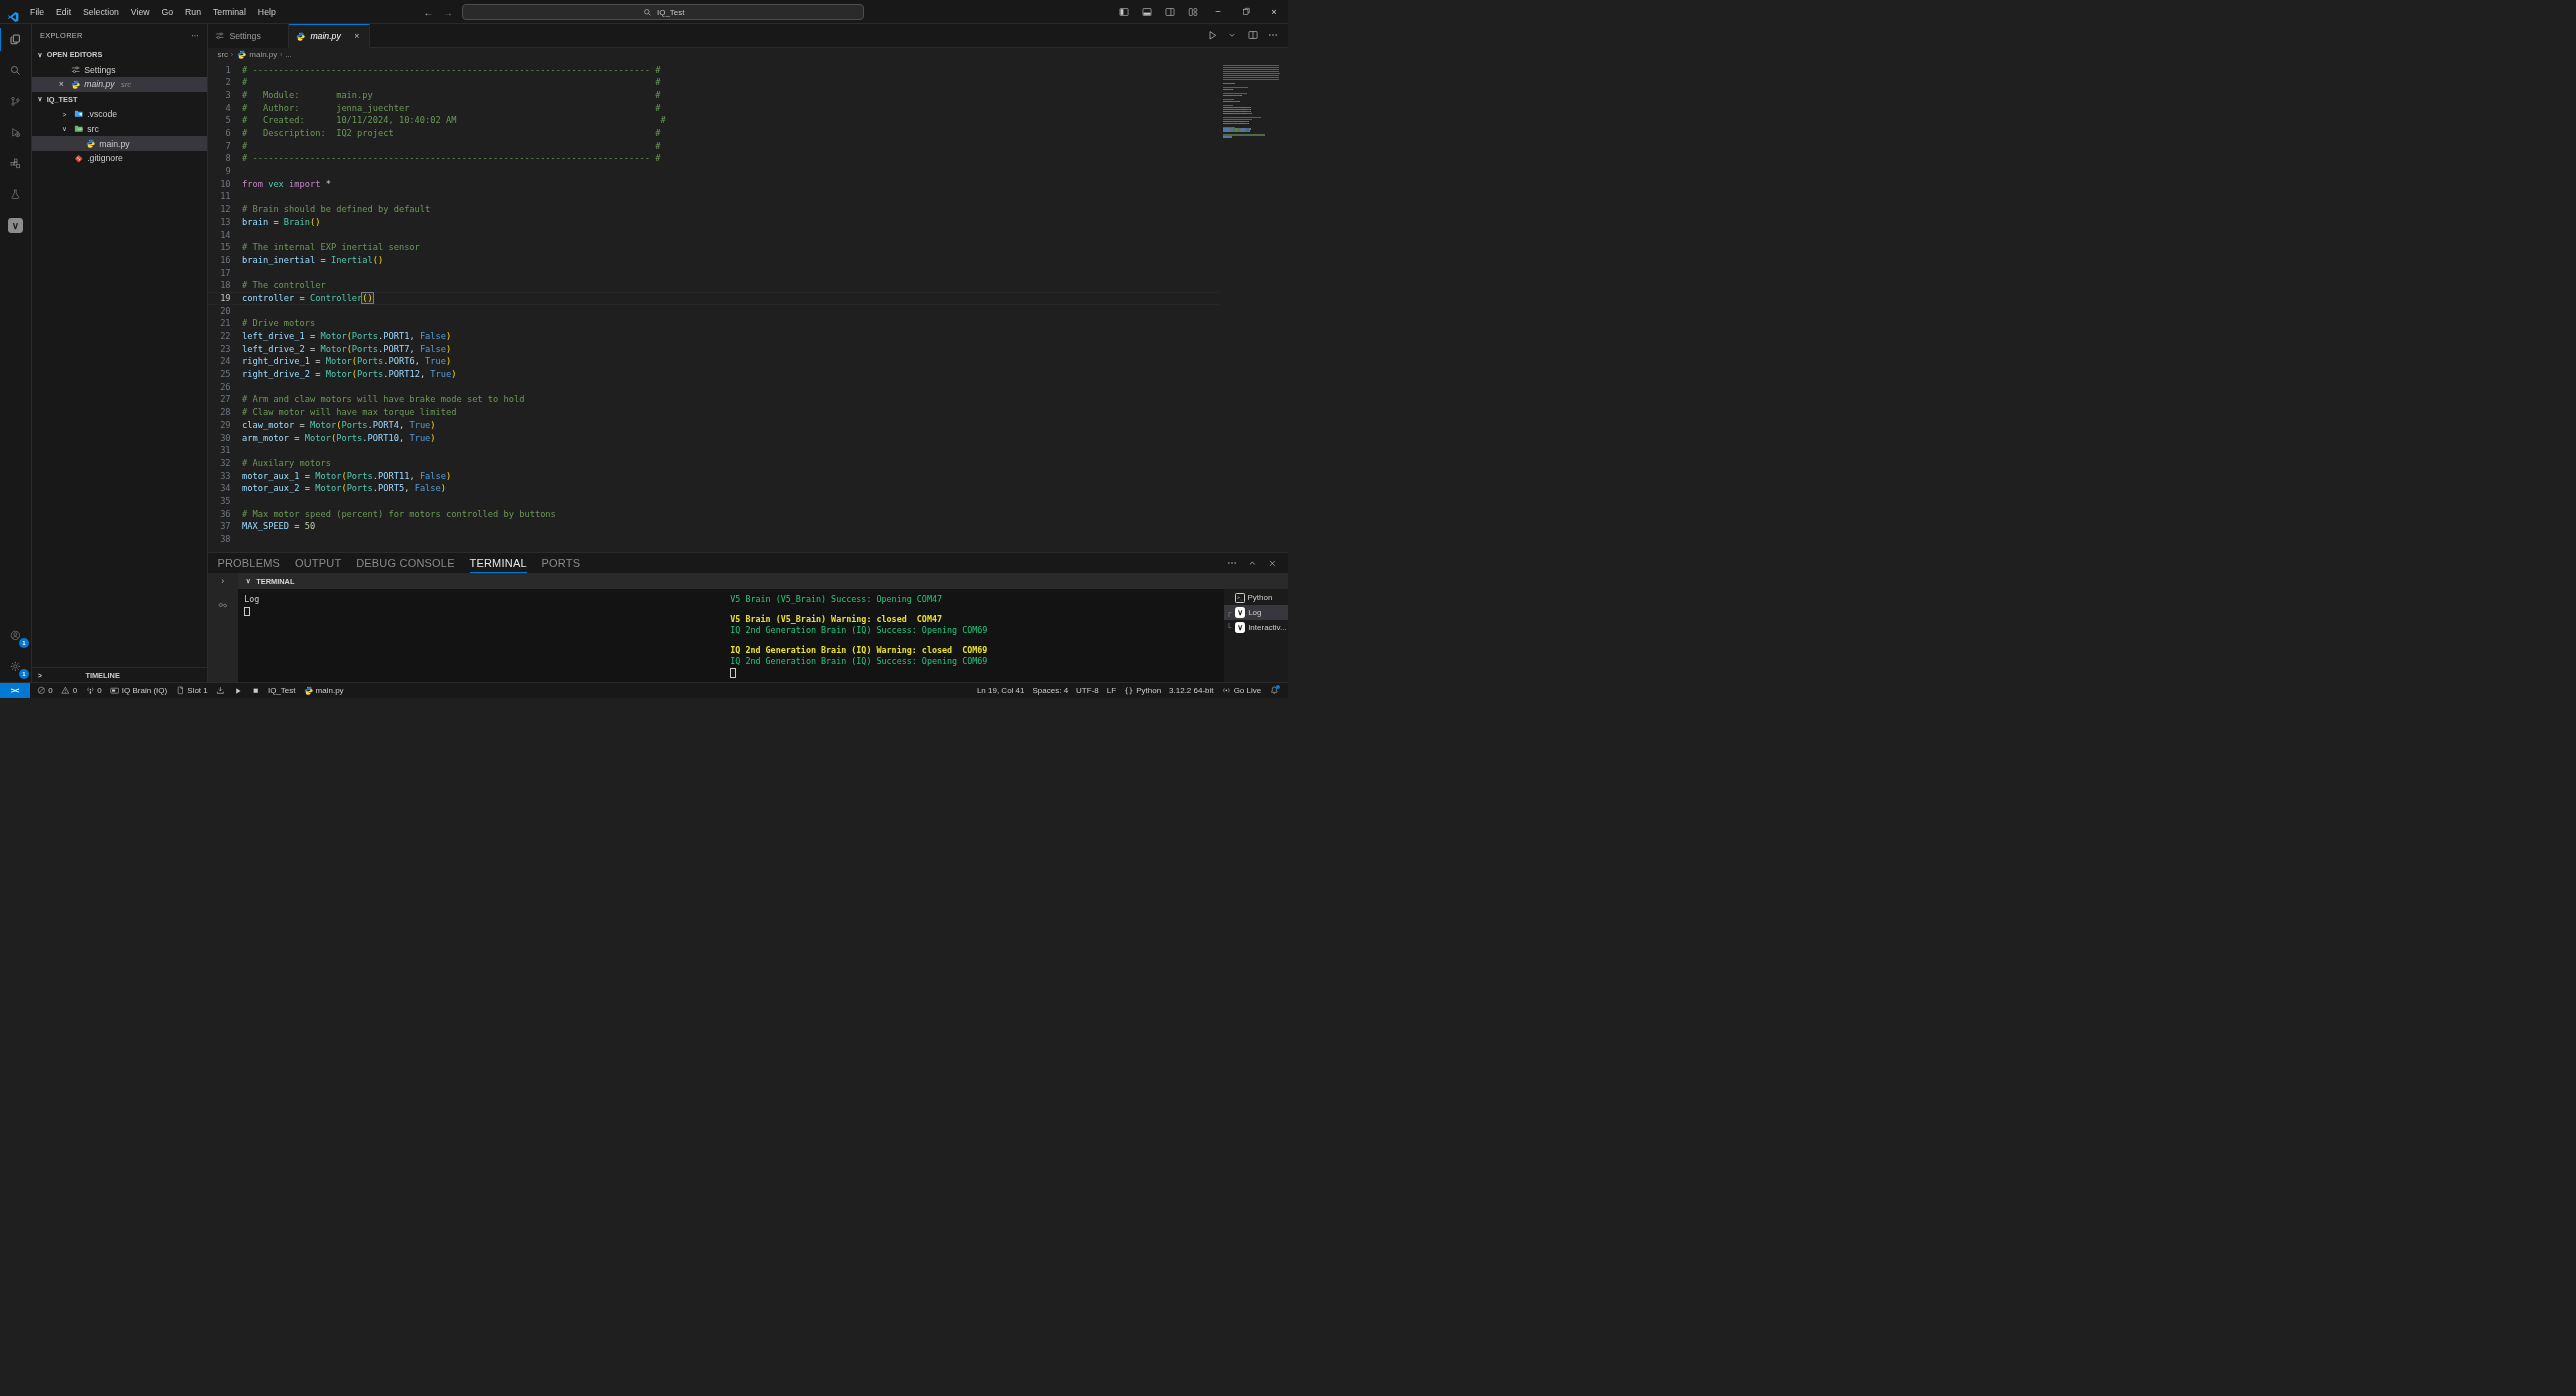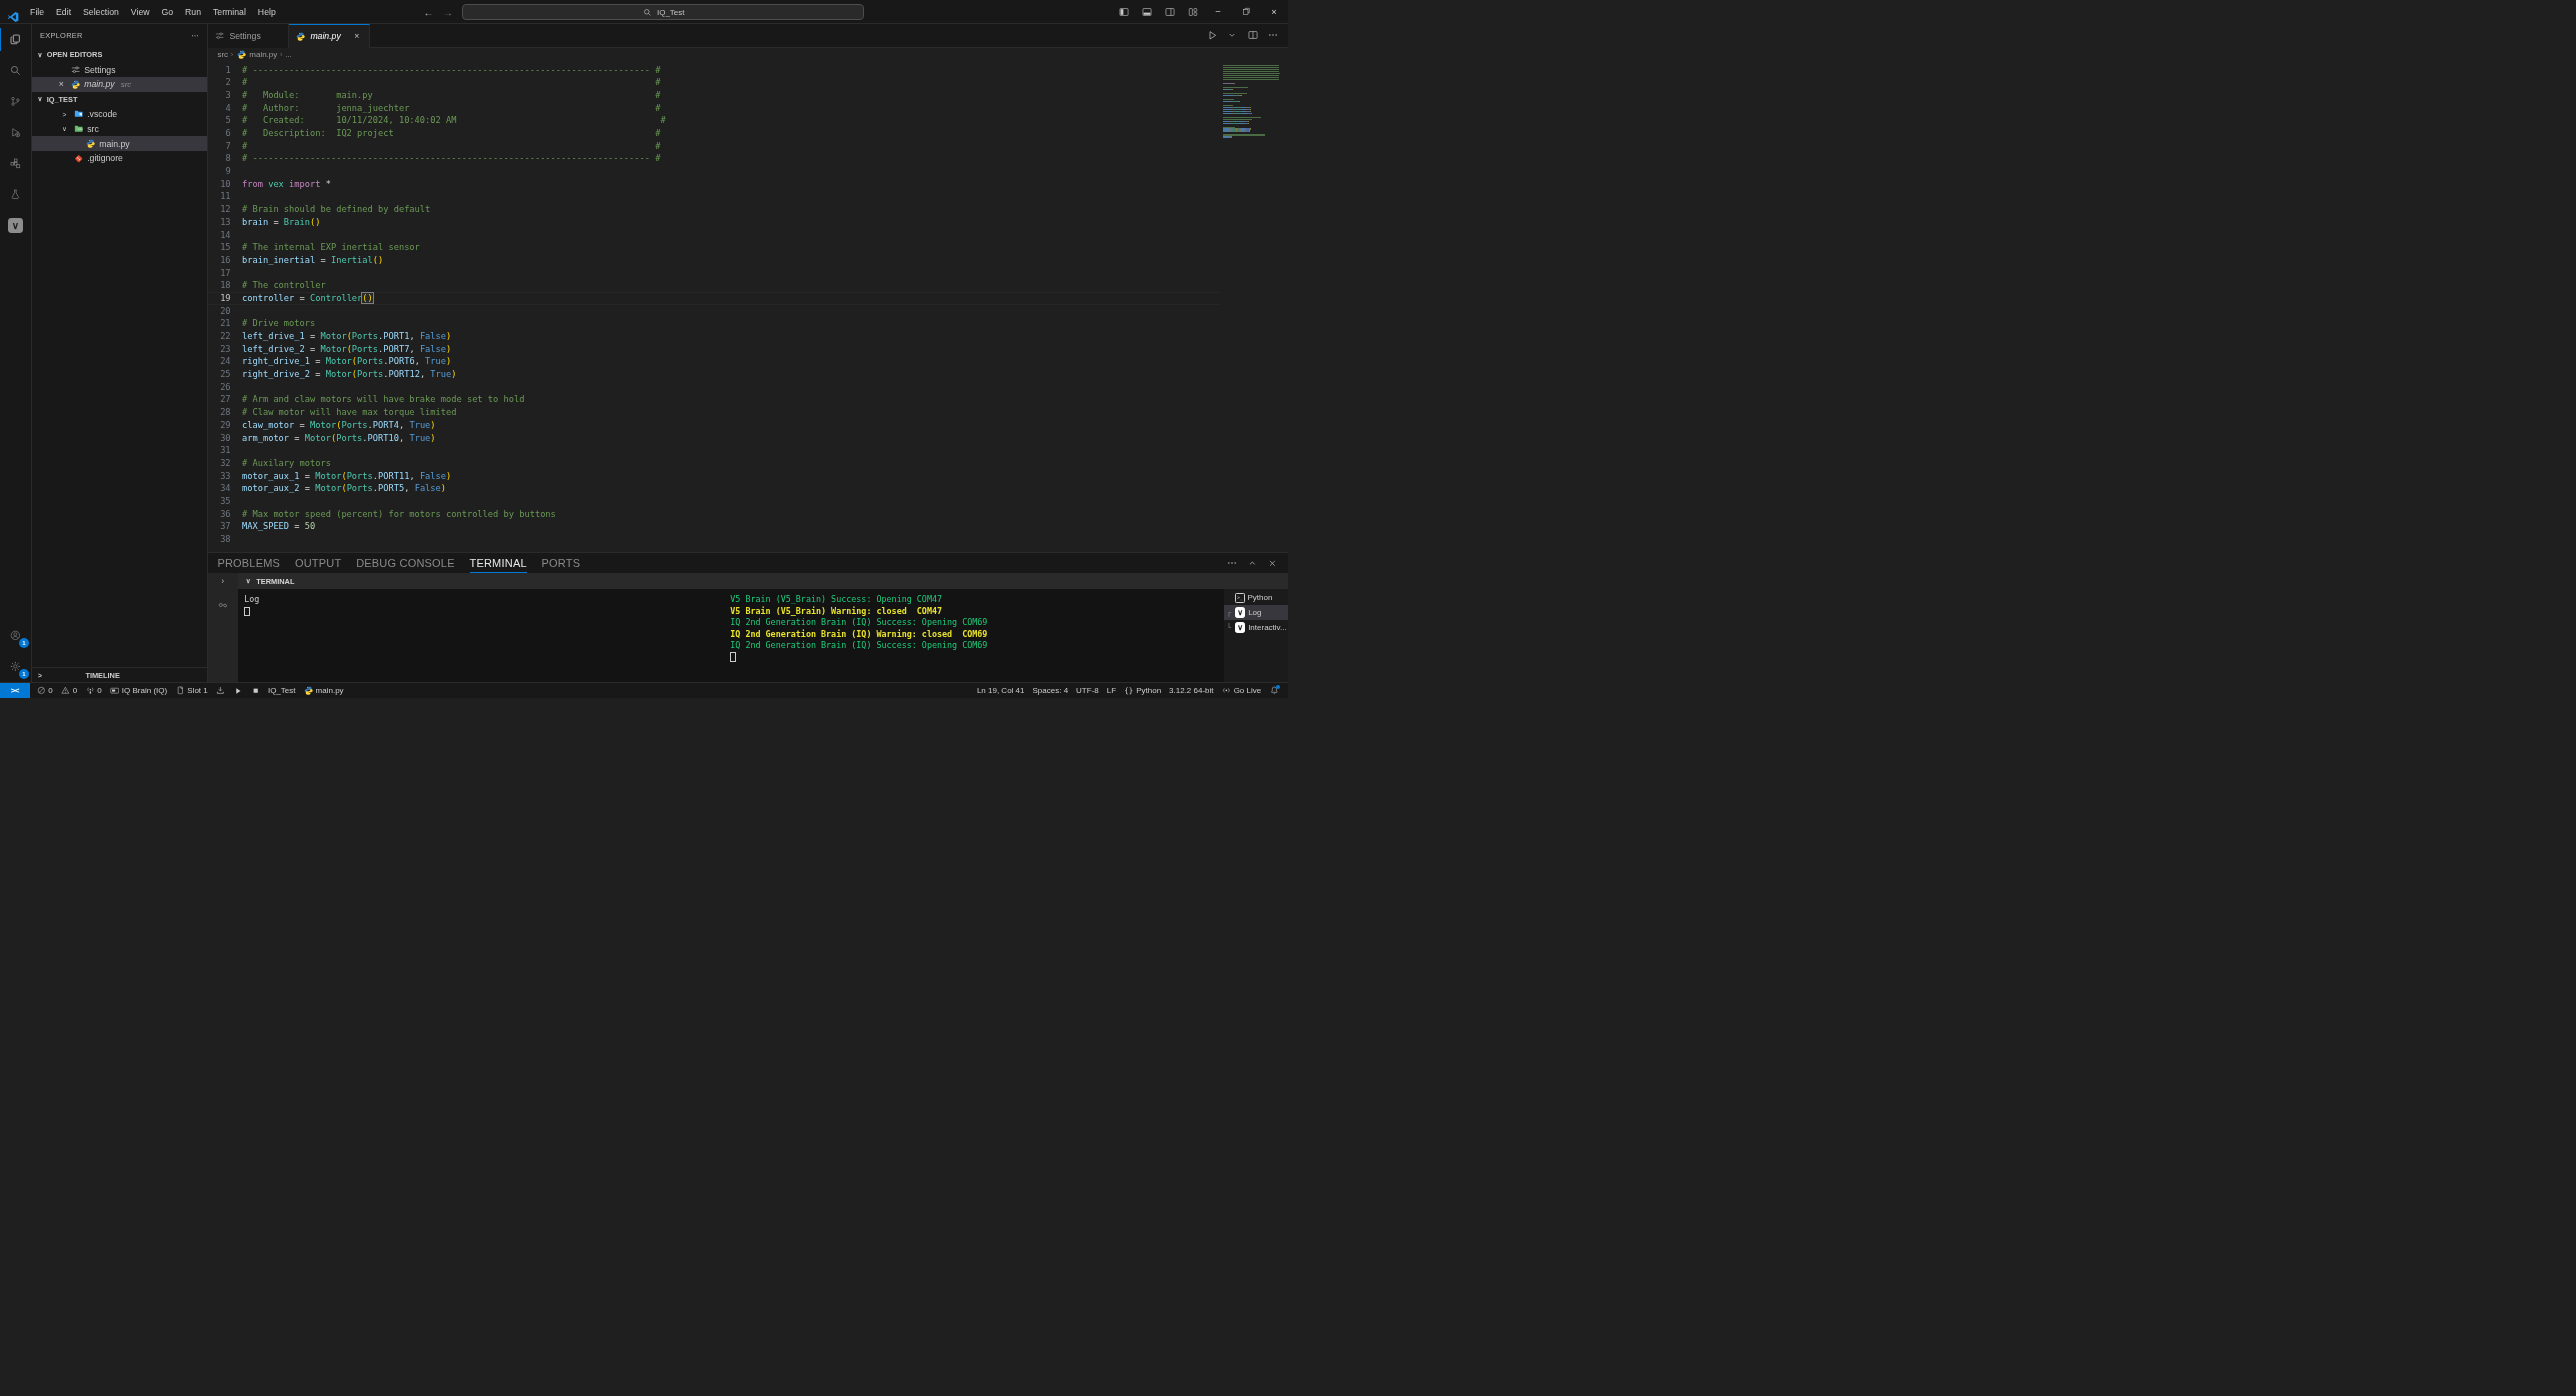--- a/index.html
+++ b/index.html
@@ -103,21 +103,21 @@
     padding-top:2.7px; gap:14.8px; color:#b9b9b9; flex:none; }
   .panel-main { flex:1; display:flex; flex-direction:column; min-width:0; }
   .term-header { height:16px; background:#2a2a2a; display:flex; align-items:center; gap:2.7px;
     font-weight:bold; font-size:7.4px; color:#d7d7d7; padding-left:5.4px; flex:none; }
   .term-content { flex:1; display:flex; background:#131313; min-height:0; }
   .term-left { flex:1; padding:5.4px 0 0 6.7px; font-family:"DejaVu Sans Mono", monospace; font-size:8.4px;
     line-height:11.4px; color:#cccccc; }
   .term-right { width:47%; padding-top:5.4px; font-family:"DejaVu Sans Mono", monospace; font-size:8.4px;
     line-height:11.4px; white-space:pre; }
   .msg-success { color:#1fca7b; }
-  .msg-warning { color:#e8e22a; font-weight:bold; }
+  .msg-warning { color:#e8e22a; font-weight:bold;margin-top:8px; }
   .block-cursor { display:inline-block; width:5.4px; height:9.4px; border:0.7px solid #cccccc; vertical-align:middle; }
   .term-list { width:64px; background:#1b1b1b; padding-top:1.3px; font-size:8px; flex:none; }
   .tl-row { height:14.8px; display:flex; align-items:center; gap:2.7px; padding-left:2.7px; color:#cccccc; }
   .tl-row.selected { background:#37373d; }
   .tl-guide { font-family:"DejaVu Sans Mono", monospace; color:#8a8a8a; width:5.4px; font-size:7.4px; }
   .term-ico { width:10px; height:10px; border:0.7px solid #cccccc; border-radius:1.3px; font-size:4.7px;
     display:flex; align-items:center; justify-content:center; font-family:"DejaVu Sans Mono",monospace; }
   .vex-white { width:10.7px; height:10.7px; border-radius:2.7px; background:#ffffff; color:#1f1f1f;
     display:flex; align-items:center; justify-content:center; font-weight:bold; font-size:8px; }
   .tl-label { overflow:hidden; text-overflow:ellipsis; white-space:nowrap; }

